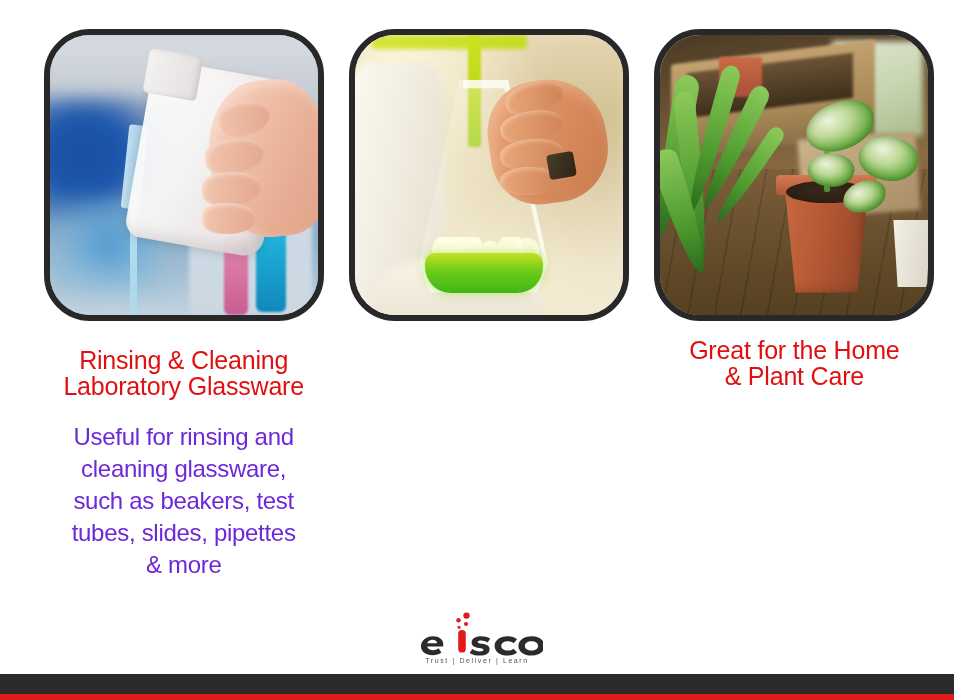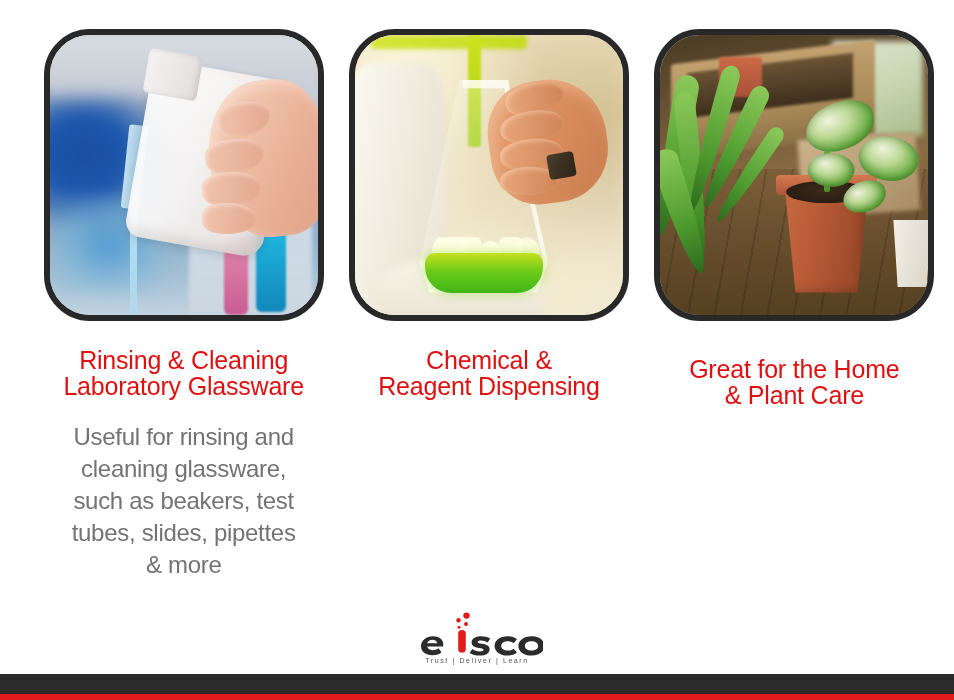--- a/index.html
+++ b/index.html
@@ -374,31 +374,31 @@
     color: #e01010;
     font-size: 25px;
     line-height: 1.04;
     text-align: center;
     margin-top: 26px;
     font-weight: 400;
     letter-spacing: -0.2px;
     white-space: pre-line;
   }
   .body-text {
-    color: #737373;
+    color: #6d28d9;
     font-size: 24px;
     line-height: 1.33;
     text-align: center;
     margin-top: 22px;
     font-weight: 400;
     letter-spacing: -0.3px;
     white-space: pre-line;
   }
   .col-2 .heading { margin-top: 26px; }
-  .col-3 .heading { margin-top: 35px; }
+  .col-3 .heading { margin-top: 16px; }
 
   
   .logo-wrap {
     position: absolute;
     left: 0;
     bottom: 36px;
     width: 954px;
     display: flex;
     flex-direction: column;
     align-items: center;
@@ -479,22 +479,20 @@
           <div class="foam"></div>
           <div class="liquid"></div>
           <div class="hand2"></div>
           <div class="fing g1"></div>
           <div class="fing g2"></div>
           <div class="fing g3"></div>
           <div class="fing g4"></div>
           <div class="ring"></div>
         </div>
       </div>
-      <div class="heading">Chemical &amp;
-Reagent Dispensing</div>
     </div>
 
     <div class="column col-3">
       <div class="card">
         <div class="photo ph-plant">
           <div class="window"></div>
           <div class="crate"></div>
           <div class="crate-in"></div>
           <div class="terra-sm"></div>
           <div class="wood"></div>

